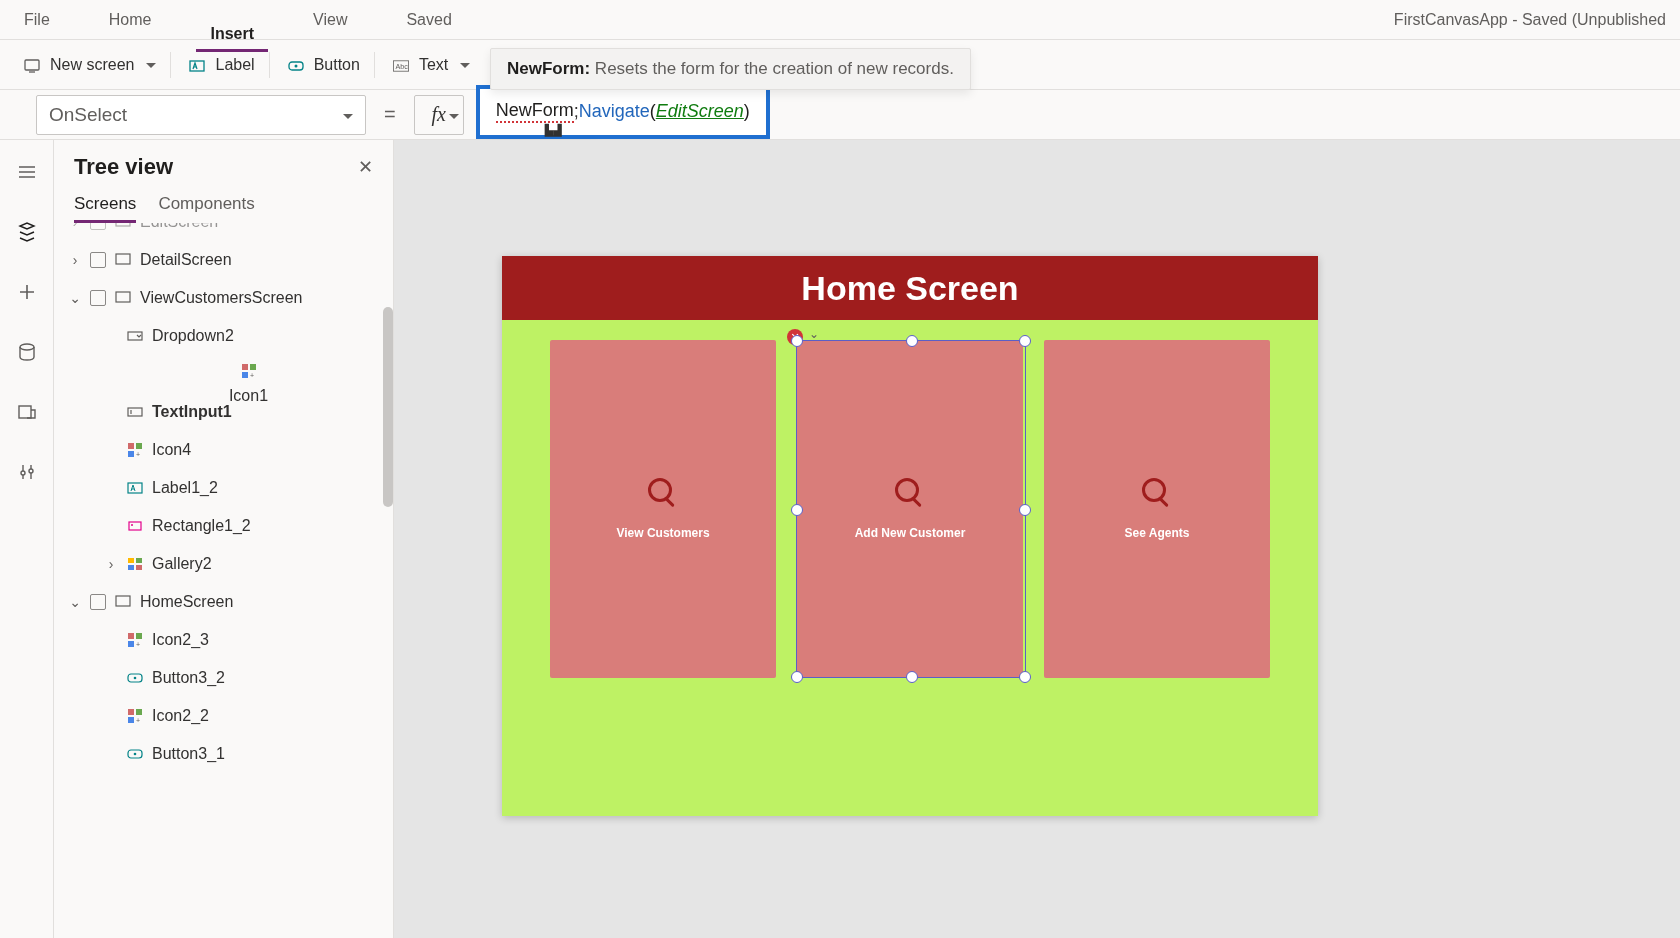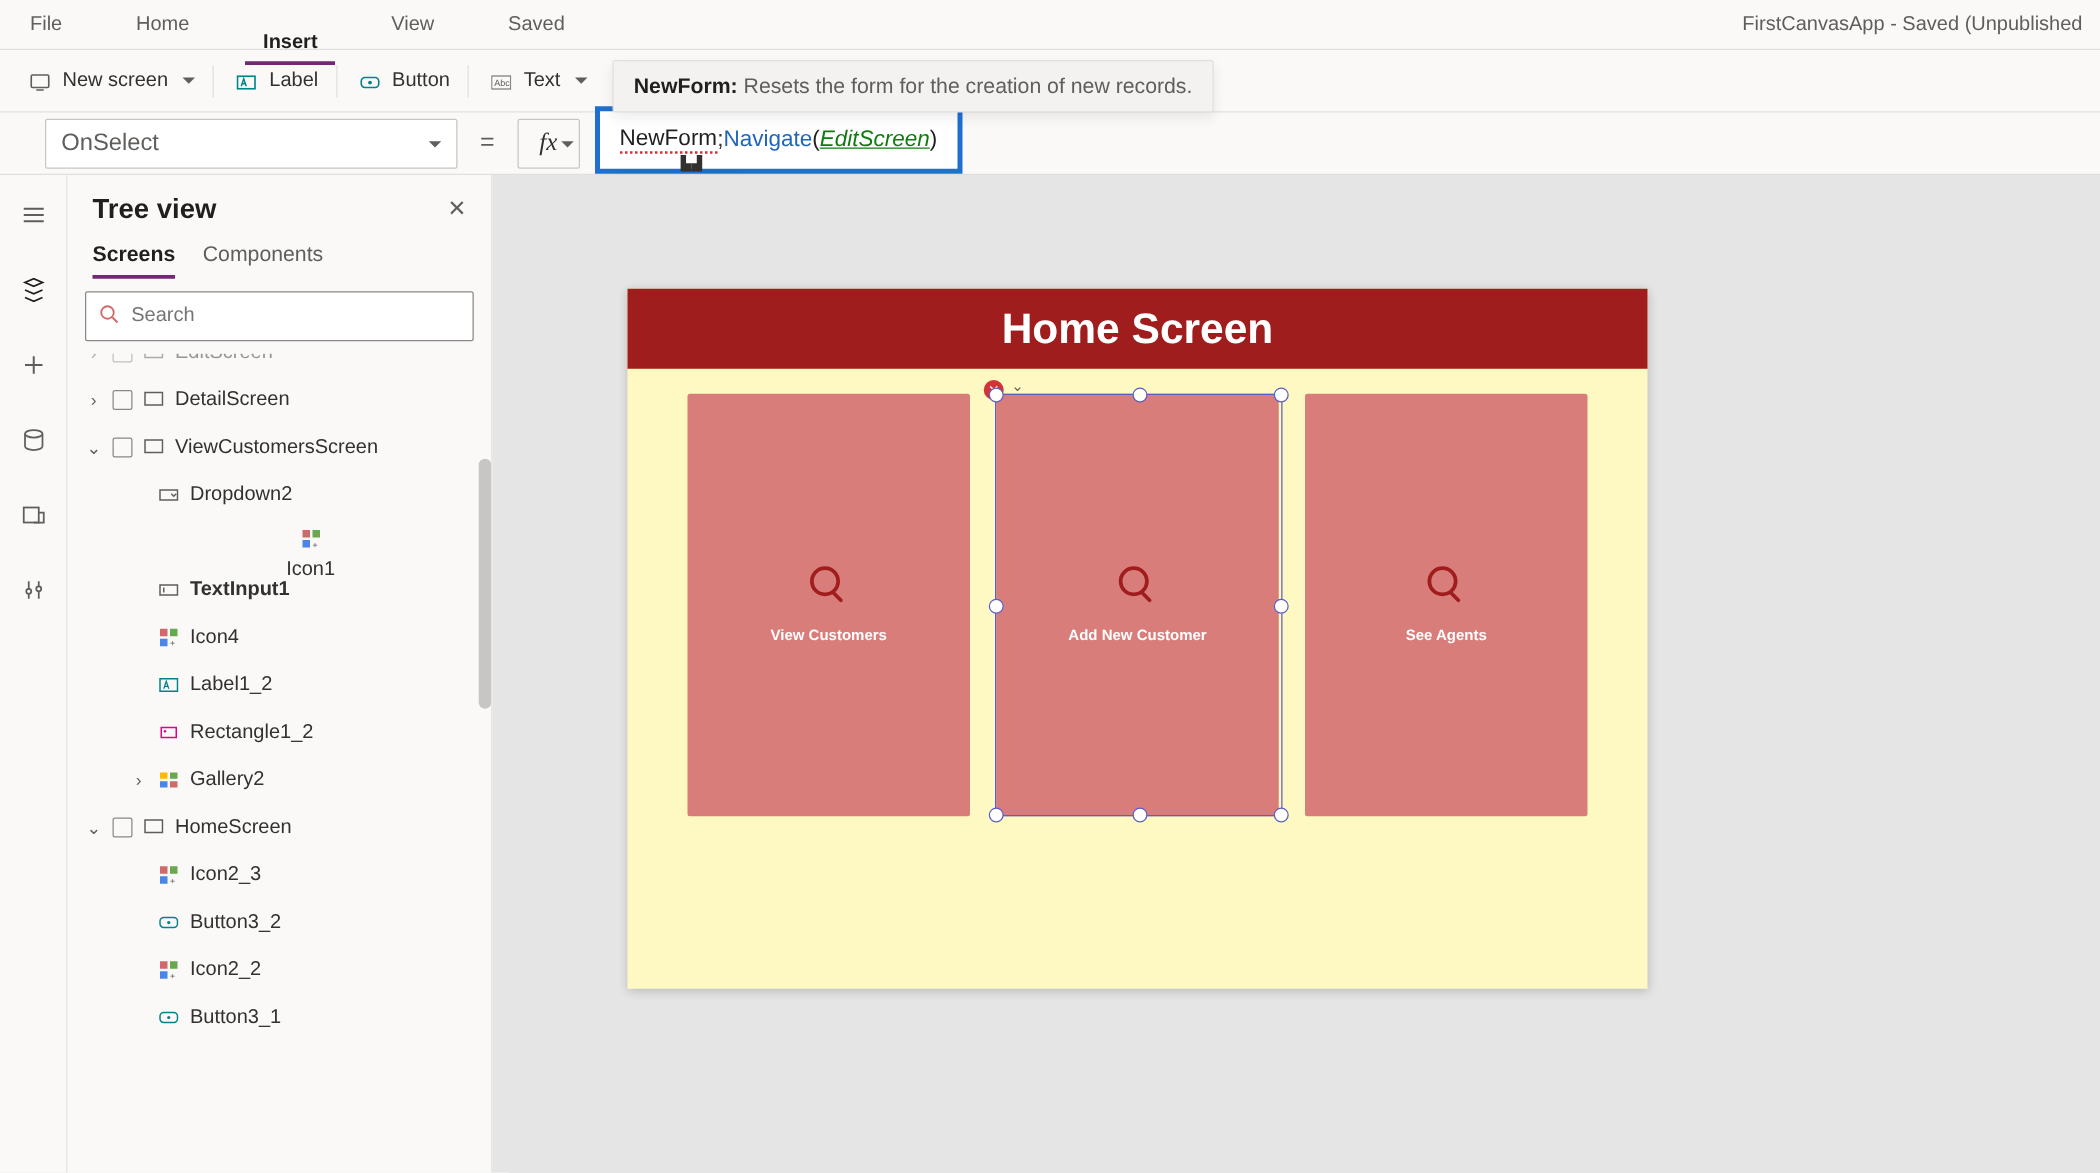--- a/index.html
+++ b/index.html
@@ -39,32 +39,32 @@
   .rail-btn{width:24px;height:24px;display:flex;align-items:center;justify-content:center;cursor:pointer;color:#605e5c;}
   .rail-btn.active{color:#742774;}
   .rail-svg{width:20px;height:20px;}
   
   .treepanel{width:340px;border-right:1px solid #e1dfdd;background:#faf9f8;display:flex;flex-direction:column;position:relative;}
   .tree-head{display:flex;align-items:center;justify-content:space-between;padding:14px 20px 8px;}
   .tree-head h2{margin:0;font-size:22px;font-weight:600;color:#201f1e;}
   .tree-close{font-size:18px;color:#605e5c;cursor:pointer;}
   .tree-tabs{display:flex;gap:22px;padding:0 20px;font-size:17px;}
   .tree-tab{padding:6px 0;color:#605e5c;cursor:pointer;}
-  .tree-tab.active{color:#201f1e;font-weight:700;border-bottom:3px solid #742774;}
+  .tree-tab.active{color:#201f1e;font-weight:400;border-bottom:3px solid #742774;}
   .search-wrap{padding:10px 14px;}
   .search-box{display:flex;align-items:center;height:40px;border:1px solid #8a8886;background:#fff;border-radius:2px;padding:0 10px;gap:8px;}
   .search-box input{border:none;outline:none;flex:1;font-size:16px;color:#605e5c;background:transparent;}
   .tree-list{flex:1;overflow-y:auto;font-size:16px;color:#323130;position:relative;}
   .tree-scroll-thumb{position:absolute;right:0;top:84px;width:10px;height:200px;background:#c8c6c4;border-radius:5px;}
   .tnode{display:flex;align-items:center;height:38px;gap:8px;cursor:pointer;}
   .tcheck{width:16px;height:16px;border:1.5px solid #8a8886;border-radius:2px;}
   .ticon{width:18px;height:18px;display:inline-flex;align-items:center;justify-content:center;}
   
   .canvas-area{flex:1;background:#e5e5e5;position:relative;}
-  .phone{position:absolute;left:108px;top:91px;width:816px;height:560px;background:#fef9c3;box-shadow:0 2px 8px rgba(0,0,0,0.2);}
+  .phone{position:absolute;left:108px;top:116px;width:816px;height:560px;background:#bef264;box-shadow:0 2px 8px rgba(0,0,0,0.2);}
   .phone-header{height:64px;background:#9f1d1d;color:#fff;display:flex;align-items:center;justify-content:center;font-size:34px;font-weight:700;}
   .cards{position:absolute;top:84px;left:48px;right:48px;bottom:40px;display:flex;justify-content:space-between;}
   .card{width:226px;height:338px;background:#d97d7a;border-radius:2px;display:flex;flex-direction:column;align-items:center;justify-content:center;gap:18px;color:#fff;}
   .card-label{font-size:12px;font-weight:600;}
   .mag{width:30px;height:30px;position:relative;}
   .mag::before{content:"";position:absolute;width:18px;height:18px;border:3px solid #9f1d1d;border-radius:50%;left:0;top:0;}
   .mag::after{content:"";position:absolute;width:3px;height:12px;background:#9f1d1d;transform:rotate(-45deg);left:20px;top:18px;border-radius:2px;}
   
   .sel-target{position:absolute;border:1.5px solid #5b5fc7;}
   .sh{position:absolute;width:12px;height:12px;background:#fff;border:1.5px solid #5b5fc7;border-radius:50%;}
@@ -194,31 +194,20 @@
   </div>
 
   <div class="treepanel">
     <div class="tree-head">
       <h2>Tree view</h2>
       <span class="tree-close">✕</span>
     </div>
     <div class="tree-tabs">
       <div class="tree-tab active">Screens</div>
       <div class="tree-tab">Components</div>
-    </div>
-    <div class="search-wrap">
-      <div class="search-box">
-        <span>
-          <svg class="svg16" viewBox="0 0 16 16">
-              <circle cx="7" cy="7" r="5" fill="none" stroke="#d06a6a" stroke-width="1.5"></circle>
-              <line x1="11" y1="11" x2="15" y2="15" stroke="#d06a6a" stroke-width="1.5"></line>
-            </svg>
-        </span>
-        <input placeholder="Search" style="">
-      </div>
     </div>
     <div class="tree-list" id="tree-list">
       <div class="tree-scroll-thumb"></div>
     <div class="tnode" style="padding-left: 14px; margin-top: -20px; opacity: 0.5;">
           <span class="tkexp" style="width:14px;display:inline-block;color:#605e5c;font-size:14px;text-align:center;">›</span>
           <span class="tcheck"></span>
           <span class="ticon">
             <svg class="svg16" viewBox="0 0 16 16">
               <rect x="1" y="2" width="14" height="10" fill="none" stroke="#605e5c" stroke-width="1.2"></rect>
             </svg>

